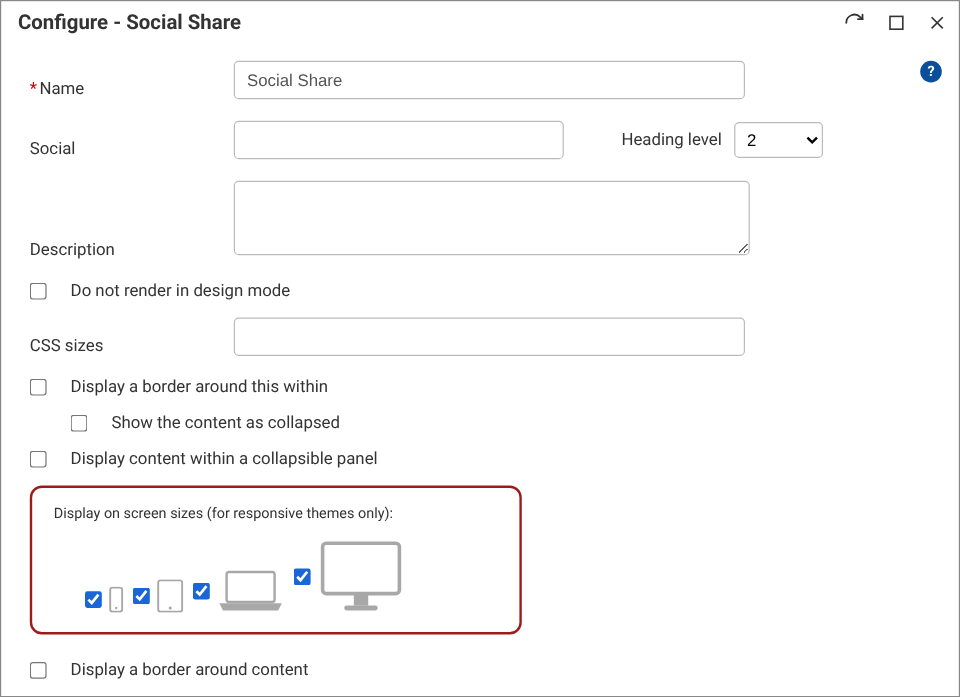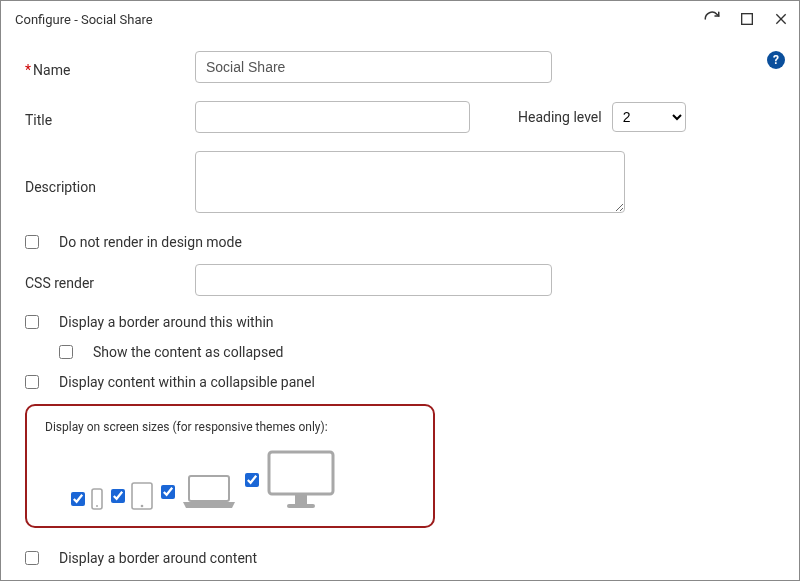--- a/index.html
+++ b/index.html
@@ -14,22 +14,23 @@
       border: 1px solid #888;
     }
     .titlebar {
       display: flex;
       align-items: center;
       justify-content: space-between;
       padding: 6px 10px 6px 14px;
       height: 36px;
     }
     .titlebar-title {
-      font-size: 13px;
+      font-size: 17px;
       color: #333;
+      font-weight: bold;
     }
     .titlebar-controls {
       display: flex;
       gap: 18px;
       align-items: center;
     }
     .titlebar-controls .ctl {
       cursor: pointer;
       display: inline-flex;
       align-items: center;
@@ -57,32 +58,32 @@
       font-weight: bold;
       font-size: 12px;
       display: flex;
       align-items: center;
       justify-content: center;
       cursor: pointer;
     }
 
     .form-row {
       display: flex;
-      align-items: center;
+      align-items: flex-end;
       margin-bottom: 18px;
     }
     .form-label {
       width: 170px;
       padding-top: 6px;
       font-size: 14px;
       color: #333;
     }
     .form-label .req { color: #c00; margin-right: 2px; }
     .form-field input[type=text] {
-      width: 357px;
+      width: 426px;
       height: 32px;
       border: 1px solid #bbb;
       border-radius: 4px;
       padding: 0 10px;
       font-size: 14px;
       color: #555;
     }
     .form-field textarea {
       width: 430px;
       height: 62px;
@@ -177,21 +178,21 @@
   <div class="help-badge">?</div>
 
   <div class="form-row">
     <div class="form-label"><span class="req">*</span><span>Name</span></div>
     <div class="form-field">
       <input type="text" value="Social Share" style="">
     </div>
   </div>
 
   <div class="form-row title-row">
-    <div class="form-label">Title</div>
+    <div class="form-label">Social</div>
     <div class="form-field">
       <input type="text" class="title-input" value="" style="">
       <span class="heading-label">Heading level</span>
       <select class="heading-select">
         <option>2</option>
       </select>
     </div>
   </div>
 
   <div class="form-row">
@@ -200,21 +201,21 @@
       <textarea style=""></textarea>
     </div>
   </div>
 
   <div class="check-row">
     <input type="checkbox" style="">
     <span>Do not render in design mode</span>
   </div>
 
   <div class="form-row css-row">
-    <div class="form-label">CSS render</div>
+    <div class="form-label">CSS sizes</div>
     <div class="form-field">
       <input type="text" value="" style="">
     </div>
   </div>
 
   <div class="check-row">
     <input type="checkbox" style="">
     <span>Display a border around this within</span>
   </div>
 

